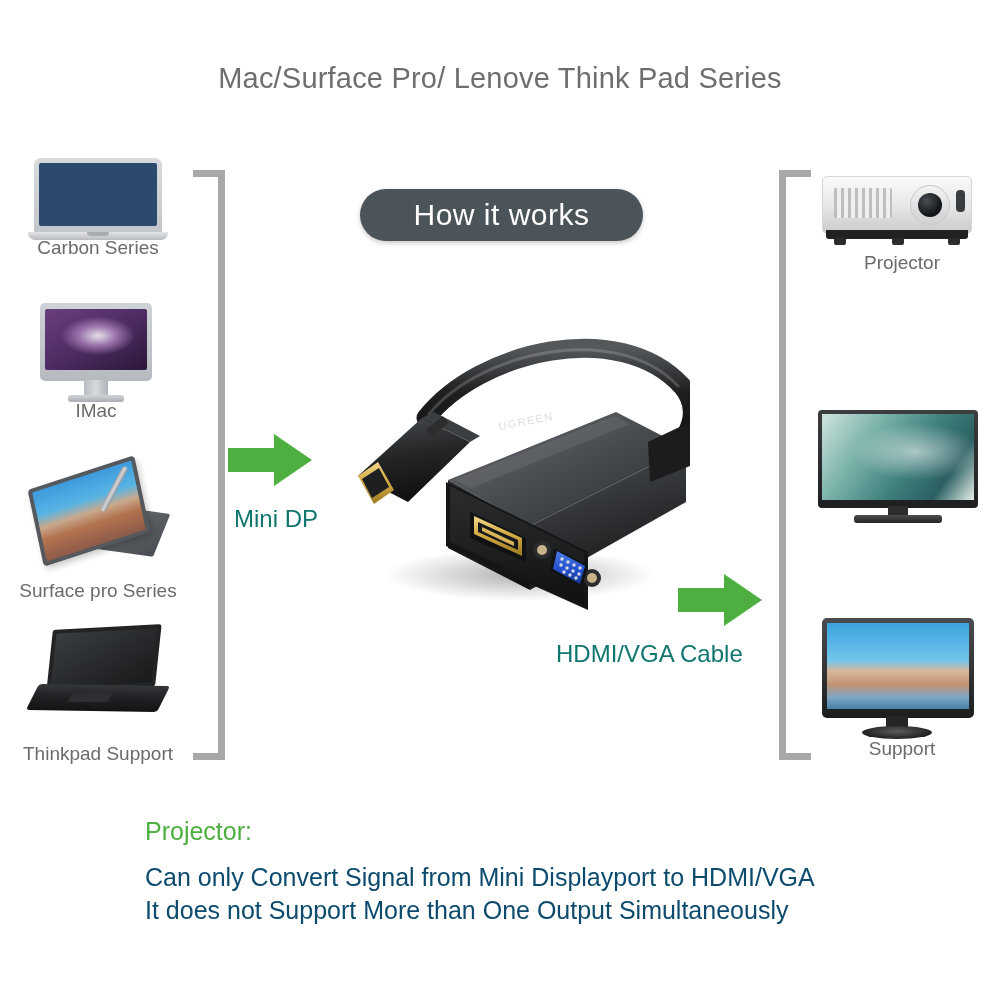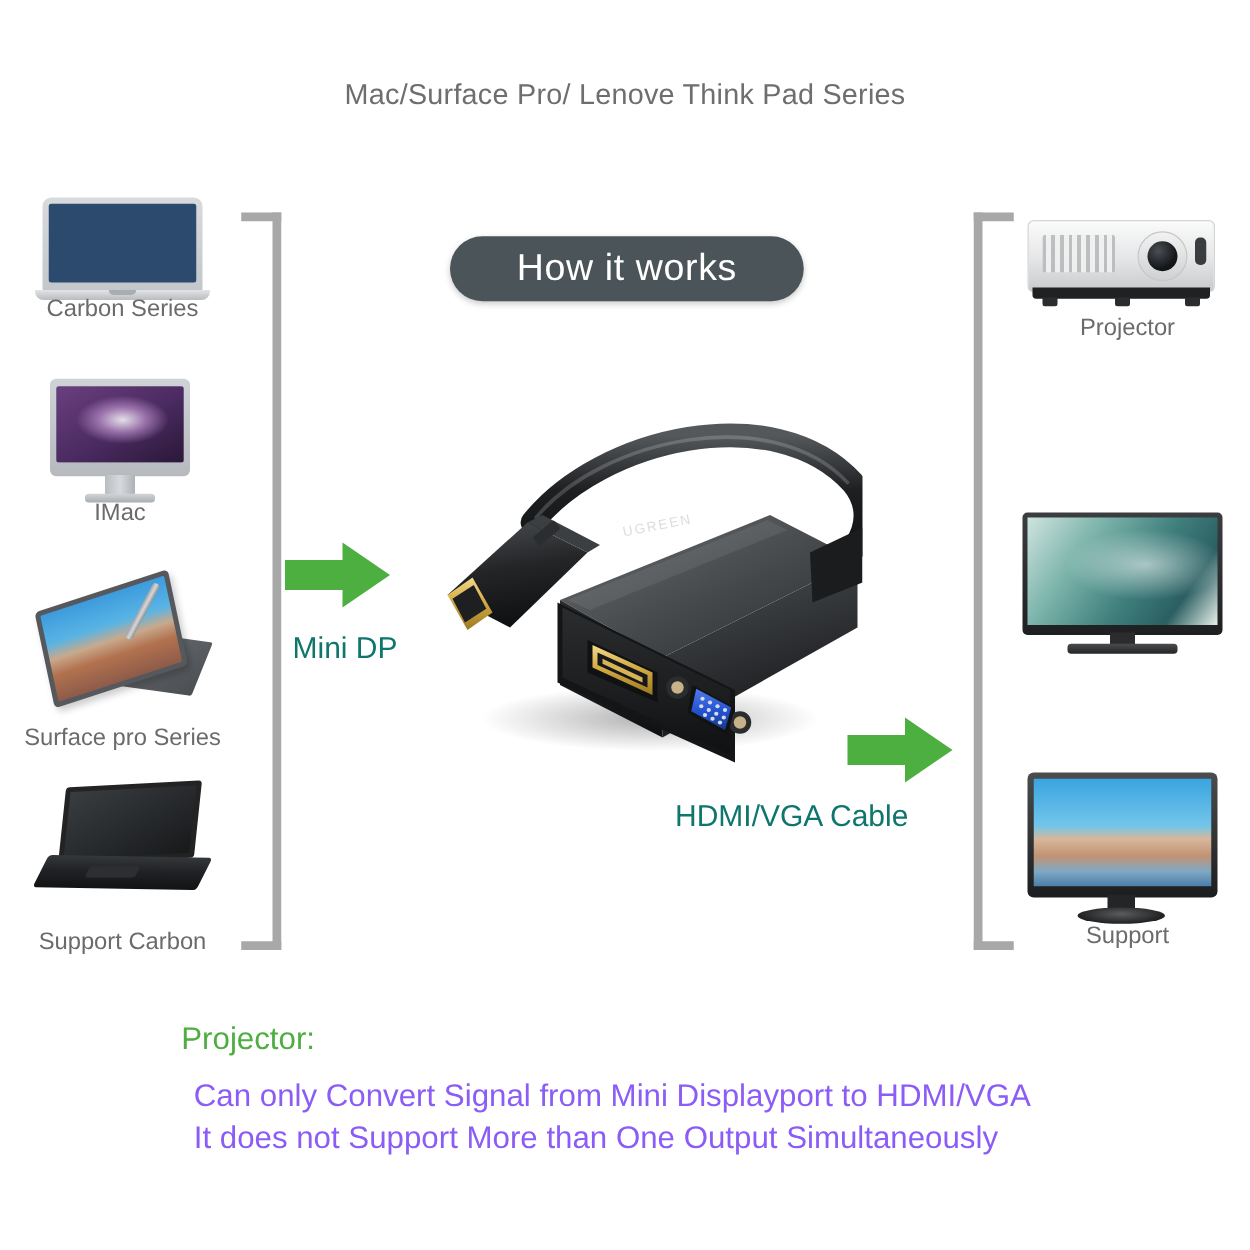--- a/index.html
+++ b/index.html
@@ -7,21 +7,21 @@
     width: 1000px; height: 1000px;
     background: #ffffff;
     font-family: "Liberation Sans", sans-serif;
     overflow: hidden;
   }
   #stage { position: relative; width: 1000px; height: 1000px; background: #fff; }
 
   
   .headline {
     position: absolute; left: 0; top: 62px; width: 1000px;
-    text-align: center; font-size: 23px; color: #6e6e6e; letter-spacing: .2px;
+    text-align: center; font-size: 29px; color: #6e6e6e; letter-spacing: .2px;
   }
   .dev-label {
     position: absolute; text-align: center; font-size: 19px; color: #6b6b6b;
     white-space: nowrap;
   }
   .flow-label {
     position: absolute; font-size: 24px; color: #0f766e; white-space: nowrap;
   }
 
   
@@ -209,21 +209,21 @@
     position: absolute; left: 168px; top: 125px; font-size: 11px; color: #cfd2d4;
     letter-spacing: 1.5px; transform: rotate(-11deg); opacity: .75;
     font-family: "Liberation Sans", sans-serif;
   }
 
   
   .att-title {
     position: absolute; left: 145px; top: 817px; font-size: 25px; color: #4caf3f;
   }
   .att-line {
-    position: absolute; left: 145px; font-size: 25px; color: #8b5cf6; white-space: nowrap; margin-left: 10px;
+    position: absolute; left: 145px; font-size: 25px; color: #0c4a6e; white-space: nowrap;
   }
 </style>
 </head>
 <body>
 
 <div id="stage">
 
   <div class="headline">Mac/Surface Pro/ Lenove Think Pad Series</div>
 
   <div class="bracket left" style="left:186px; top:170px; width:39px; height:590px;">
@@ -269,21 +269,21 @@
 
   <div class="device" style="left:26px; top:625px; width:150px; height:100px;">
     <div class="tp-wrap">
       <div class="tp-lid">
         <div class="tp-screen"></div>
       </div>
       <div class="tp-base"></div>
       <div class="tp-pad"></div>
     </div>
   </div>
-  <div class="dev-label" style="left:0; top:743px; width:196px;">Support Carbon</div>
+  <div class="dev-label" style="left:0; top:743px; width:196px;">Thinkpad Support</div>
 
   <div class="device" style="left:822px; top:170px; width:152px; height:80px;">
     <div class="pj-body"></div>
     <div class="pj-vent"></div>
     <div class="pj-lens-o"></div>
     <div class="pj-lens-i"></div>
     <div class="pj-side"></div>
     <div class="pj-bar"></div>
     <div class="pj-foot" style="left:12px;"></div>
     <div class="pj-foot" style="left:70px;"></div>
@@ -414,19 +414,19 @@
   </div>
 
   <svg class="arrow" style="left:226px; top:432px;" width="88" height="56" viewBox="0 0 88 56">
     <path d="M 2 16 L 48 16 L 48 2 L 86 28 L 48 54 L 48 40 L 2 40 Z" fill="#4caf3f"></path>
   </svg>
   <div class="flow-label" style="left:234px; top:505px;">Mini DP</div>
 
   <svg class="arrow" style="left:676px; top:572px;" width="88" height="56" viewBox="0 0 88 56">
     <path d="M 2 16 L 48 16 L 48 2 L 86 28 L 48 54 L 48 40 L 2 40 Z" fill="#4caf3f"></path>
   </svg>
-  <div class="flow-label" style="left:540px; top:640px;text-align:right;">HDMI/VGA Cable</div>
+  <div class="flow-label" style="left:556px; top:640px;text-align:right;">HDMI/VGA Cable</div>
 
   <div class="att-title">Projector:</div>
   <div class="att-line" style="top:863px;">Can only Convert Signal from Mini Displayport to HDMI/VGA</div>
   <div class="att-line" style="top:896px;">It does not Support More than One Output Simultaneously</div>
 
 </div>
 
 </body></html>

